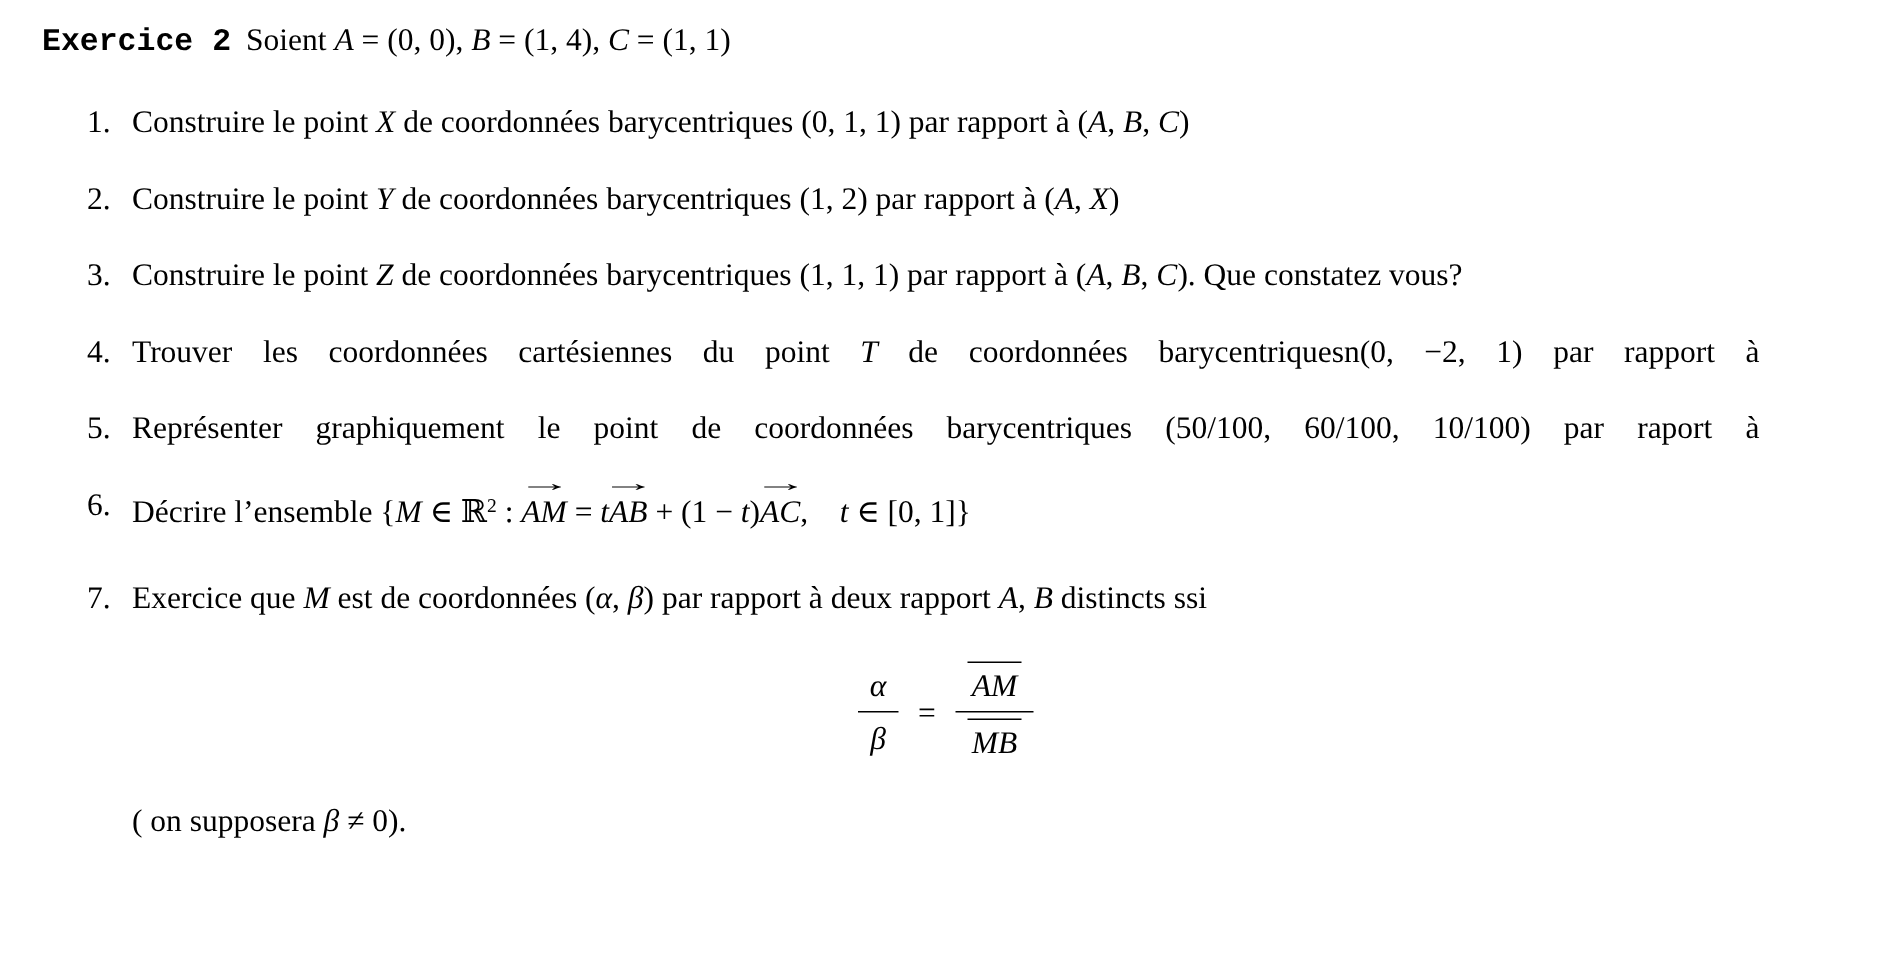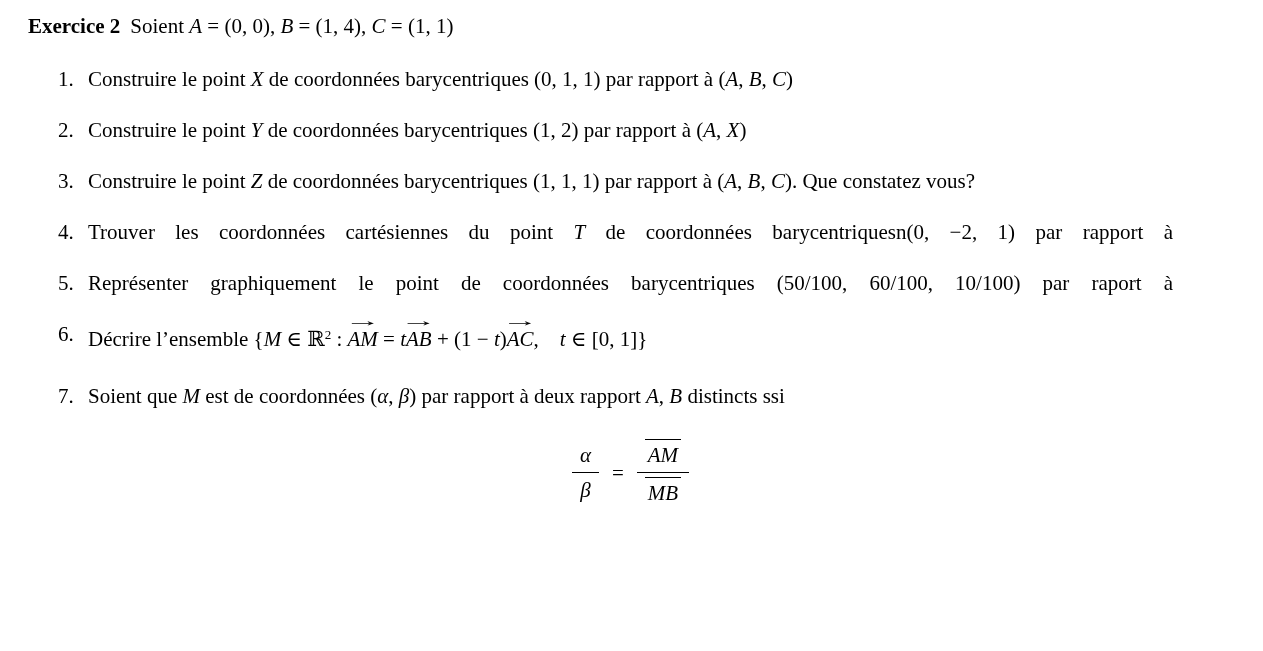--- a/index.html
+++ b/index.html
@@ -12,21 +12,21 @@
     width: 1263px;
     height: 651px;
     overflow: hidden;
     font-family: "Liberation Serif", "DejaVu Serif", serif;
     font-size: 21px;
     line-height: 29px;
   }
   .page { padding-top: 12px; }
 
   .header { margin: 0 0 24px 28px; white-space: nowrap; }
-  .b { font-weight: bold; margin-right: 10px; }
+  .b { font-weight: bold; margin-right: 10px; font-family: Liberation Mono, monospace; }
   .it { font-style: italic; }
 
   .items { margin-left: 88px; width: 1085px; }
   .item { position: relative; margin-bottom: 22px; }
   .num { position: absolute; left: -30px; top: 0; }
   .oneline { white-space: nowrap; }
   .line1 { white-space: nowrap; text-align-last: justify; }
   .line2 { white-space: nowrap; }
 
   .sup { font-size: 0.62em; vertical-align: 0.55em; }
@@ -80,30 +80,31 @@
         <div class="line1"><span>Trouver les coordonnées cartésiennes du point </span><span class="it">T</span><span> de coordonnées barycentriquesn(0, −2, 1) par rapport à</span></div>
       </div>
 
     <div class="item">
         <span class="num">5.</span>
         <div class="line1"><span>Représenter graphiquement le point de coordonnées barycentriques (50/100, 60/100, 10/100) par raport à</span></div>
       </div>
 
     <div class="item oneline" style="margin-bottom:28px;"><span class="num">6.</span><span>Décrire l’ensemble {</span><span class="it">M</span><span> ∈ ℝ</span><span class="sup">2</span><span> : </span><span class="vec"><span class="arr">→</span><span>AM</span></span><span> = </span><span class="it">t</span><span class="vec"><span class="arr">→</span><span>AB</span></span><span> + (1 − </span><span class="it">t</span><span>)</span><span class="vec"><span class="arr">→</span><span>AC</span></span><span>, </span><span class="it">t</span><span> ∈ [0, 1]}</span></div>
 
-    <div class="item oneline"><span class="num">7.</span><span>Soient que </span><span class="it">M</span><span> est de coordonnées (</span><span class="it">α</span><span>, </span><span class="it">β</span><span>) par rapport à deux rapport </span><span class="it">A</span><span>, </span><span class="it">B</span><span> distincts ssi</span></div>
+    <div class="item oneline"><span class="num">7.</span><span>Exercice que </span><span class="it">M</span><span> est de coordonnées (</span><span class="it">α</span><span>, </span><span class="it">β</span><span>) par rapport à deux rapport </span><span class="it">A</span><span>, </span><span class="it">B</span><span> distincts ssi</span></div>
 
   </div>
 
   <div class="formula">
     <span class="frac">
         <span class="fn it">α</span>
         <span class="fd it">β</span>
       </span>
     <span class="eq">=</span>
     <span class="frac">
         <span class="fn"><span class="ovl it">AM</span></span>
         <span class="fd"><span class="ovl it">MB</span></span>
       </span>
   </div>
 
+  <p class="note"><span>( on supposera </span><span class="it">β</span><span> ≠ 0).</span></p>
 
 </div>
 
 </body></html>

